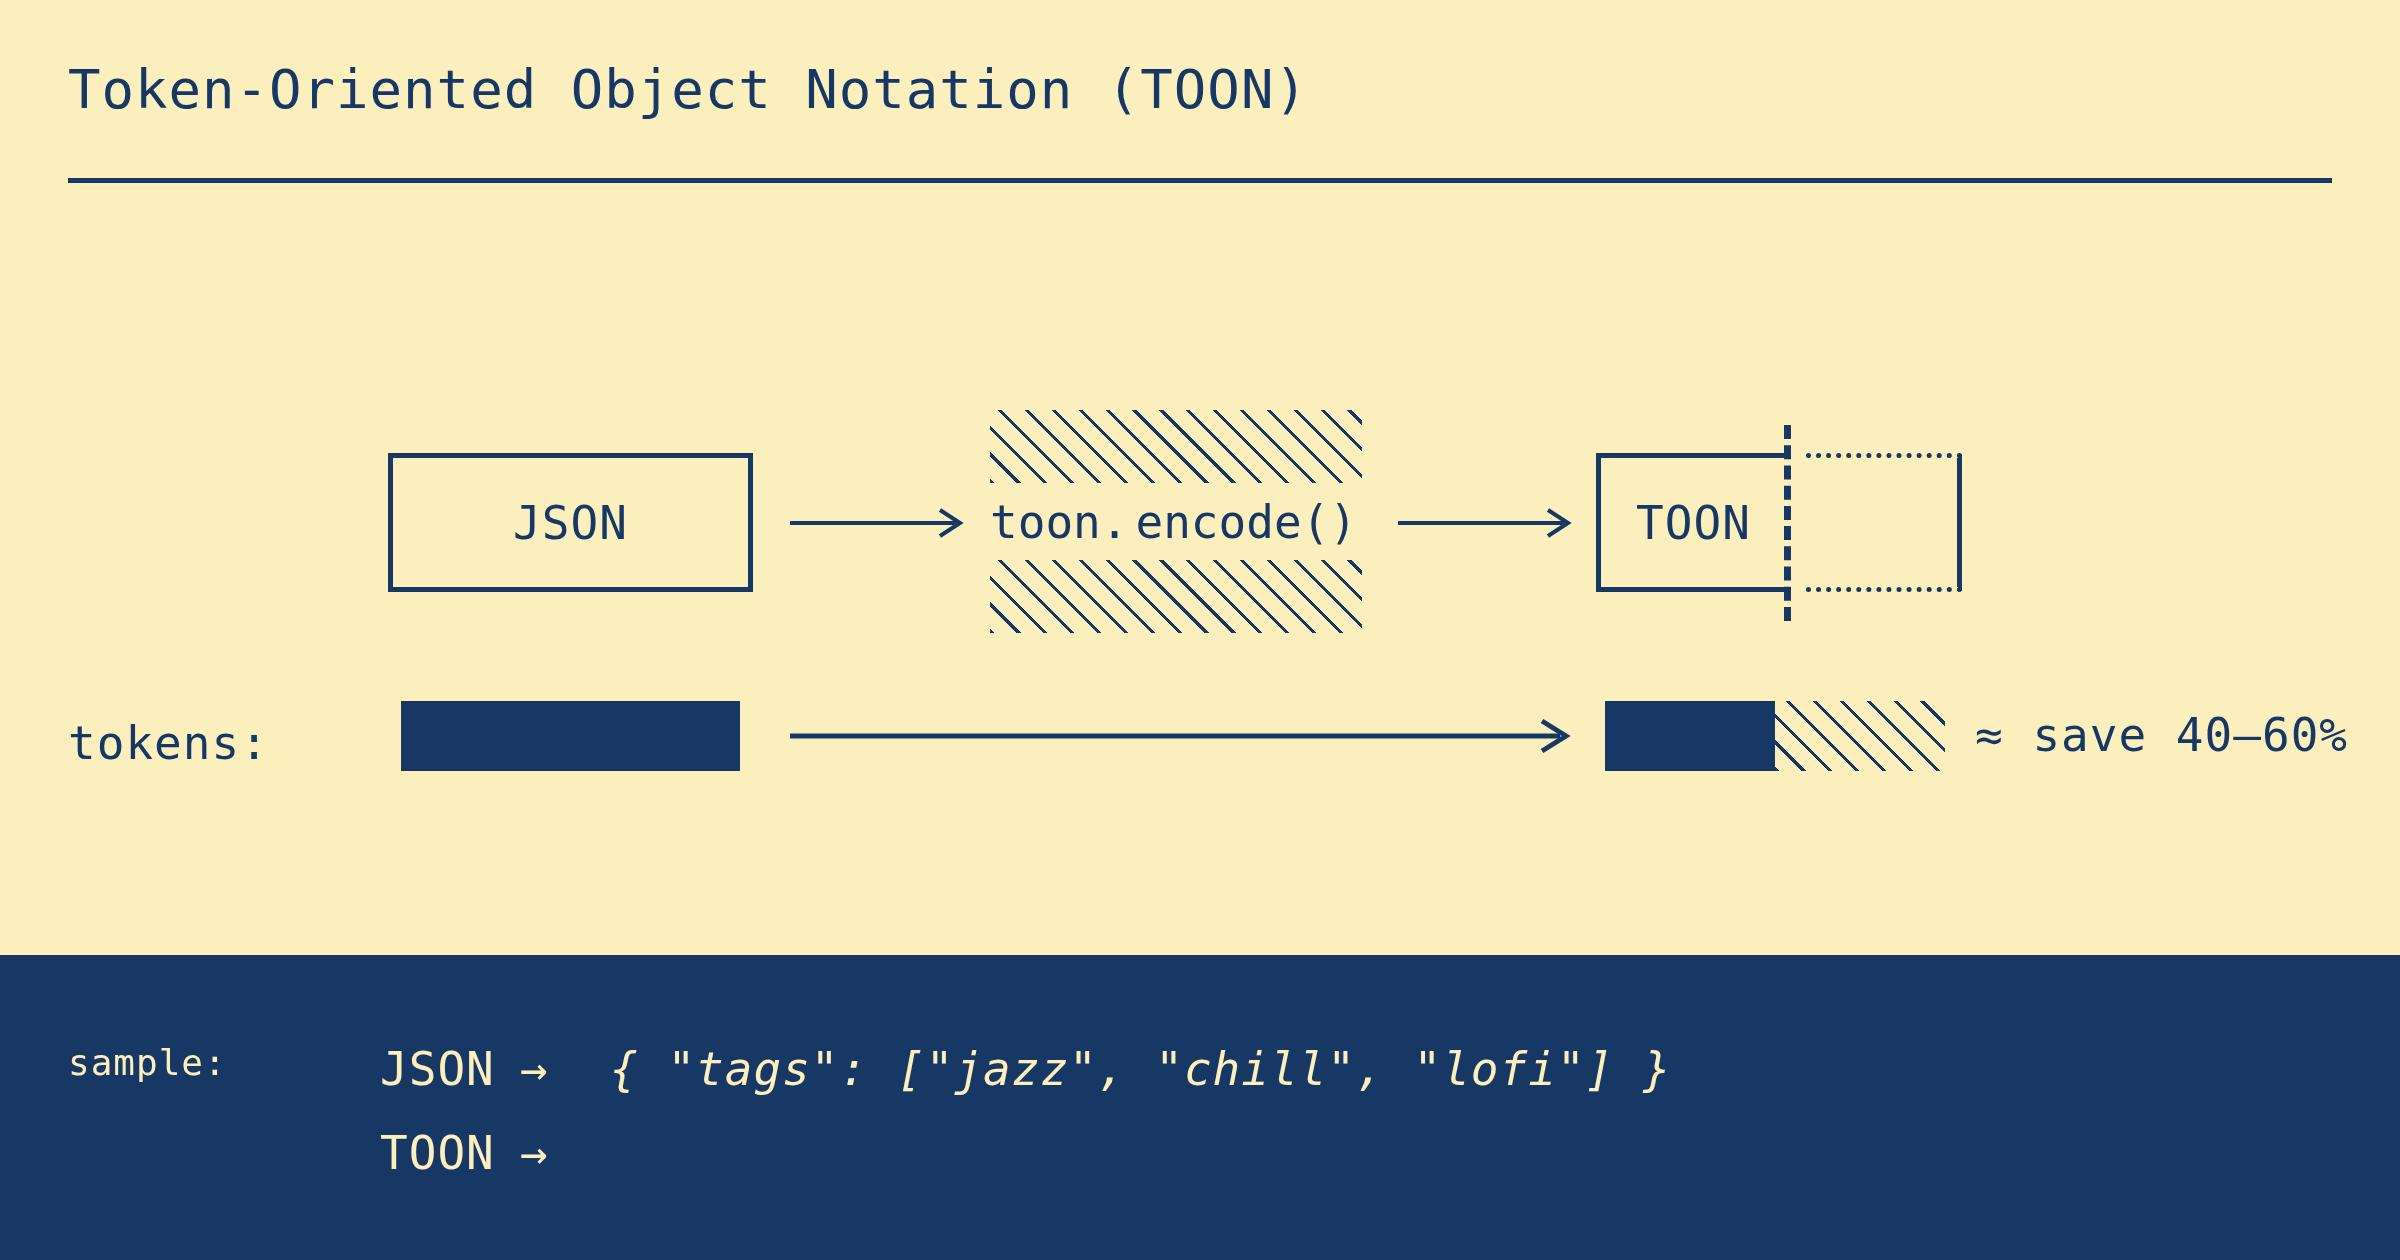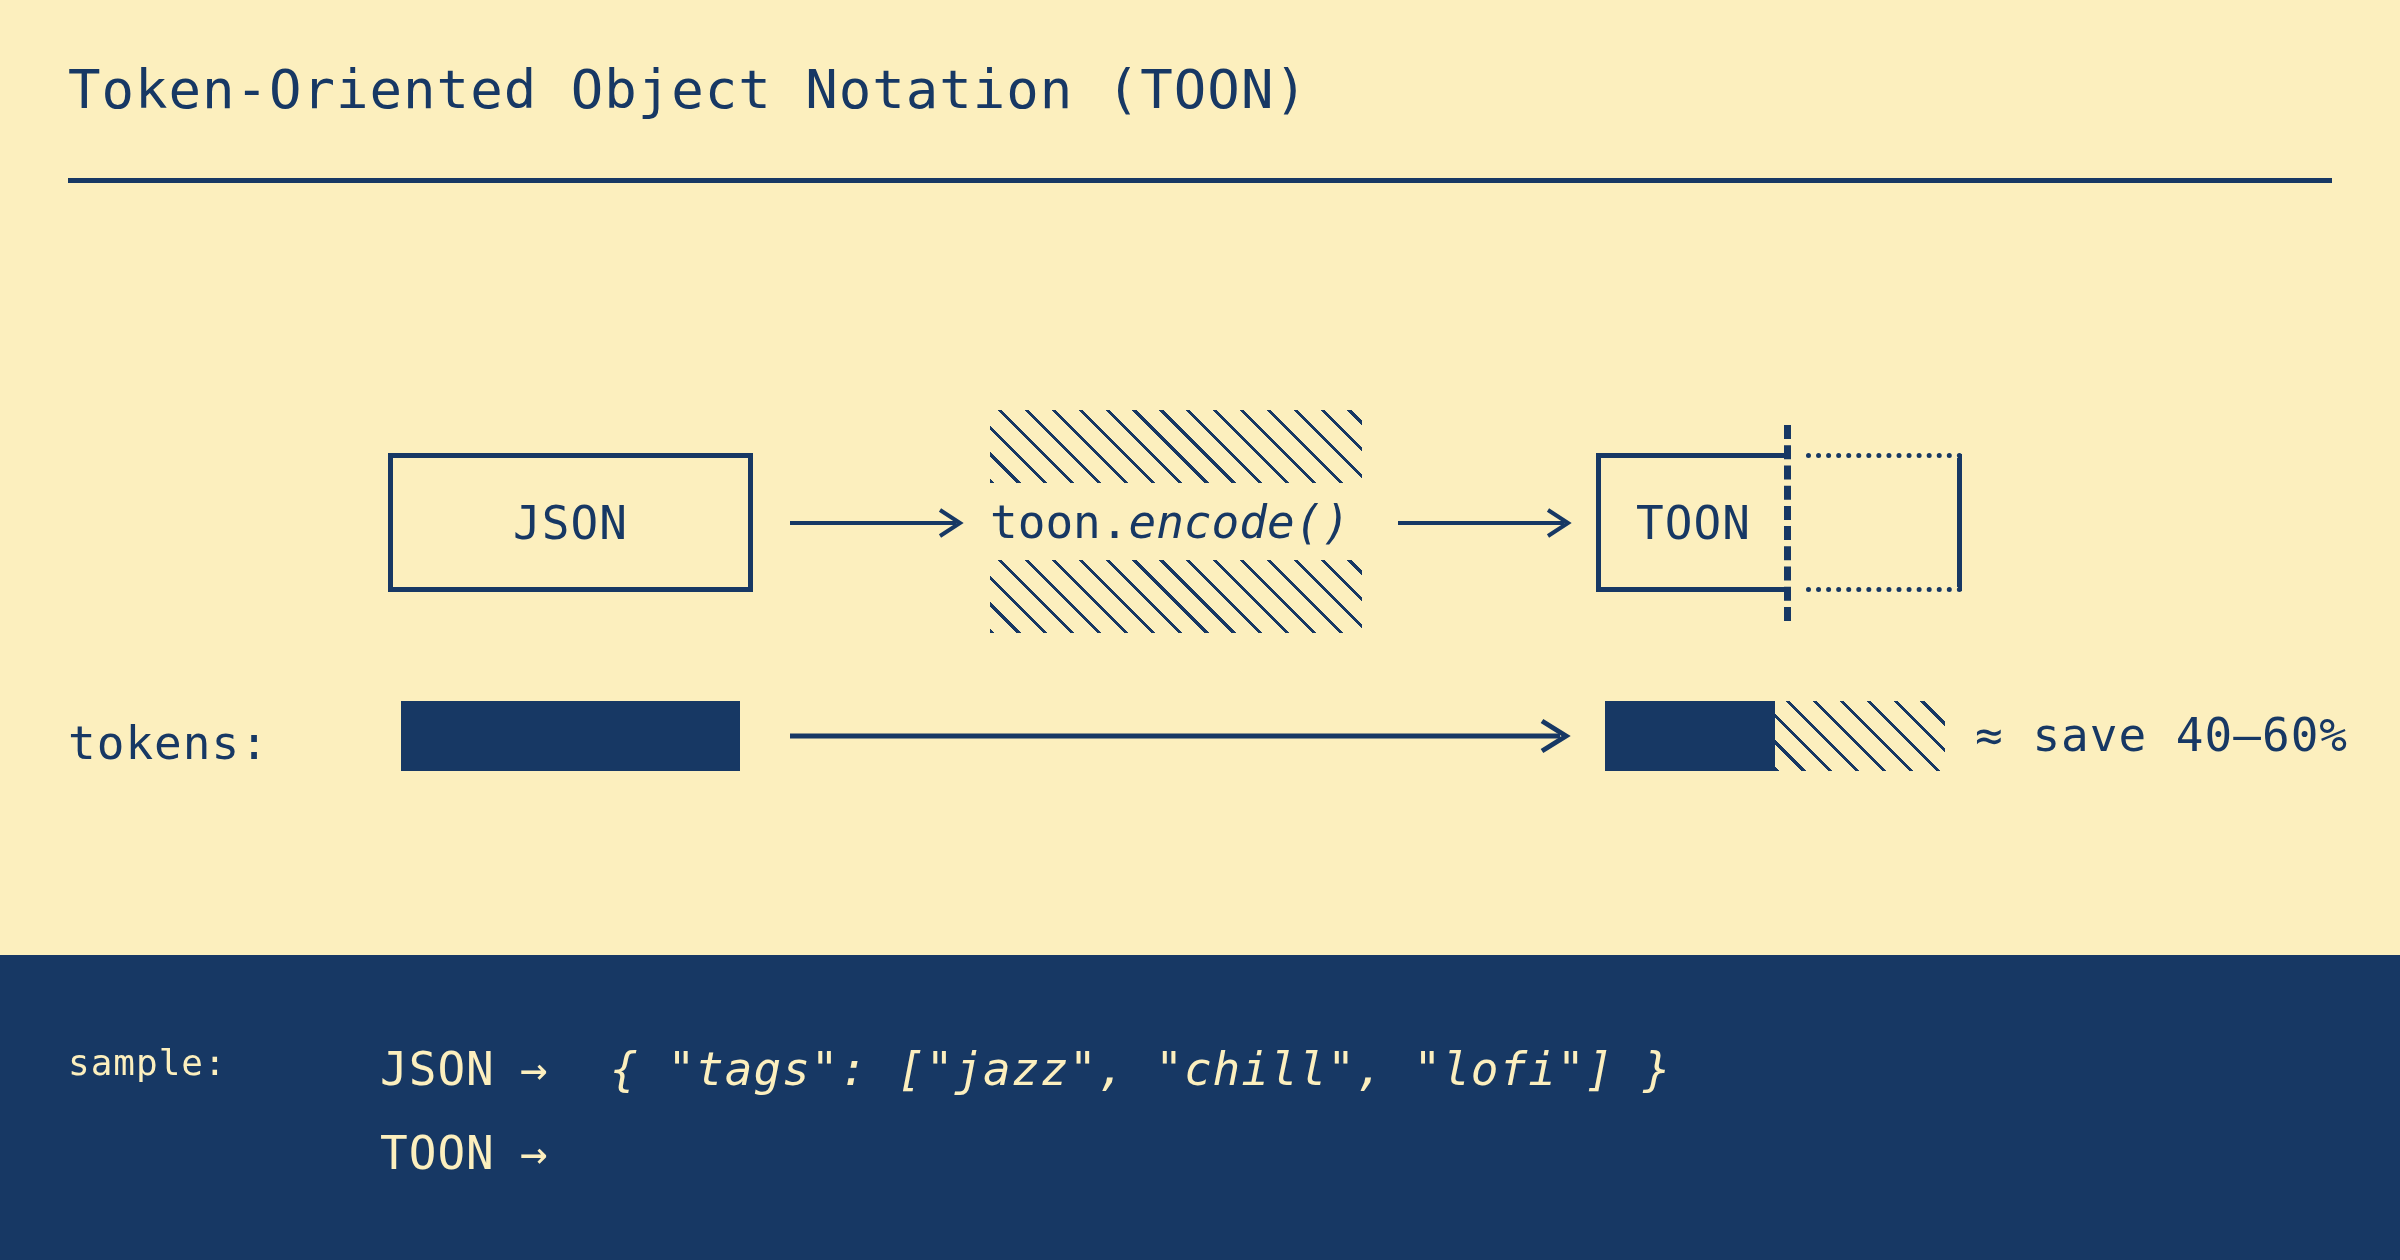--- a/index.html
+++ b/index.html
@@ -86,23 +86,24 @@
     position: absolute;
     left: 990px;
     top: 492px;
     width: 372px;
     height: 60px;
     font-size: 46px;
     color: #173864;
     display: flex;
     align-items: center;
     white-space: nowrap;
+    gap: 7px;
   }
   #encode-label .plain { font-style: normal; }
-  #encode-label .ital  { font-style: italic; }
+  #encode-label .ital  { }
 
   
   #toon-box {
     position: absolute;
     left: 1596px;
     top: 453px;
     width: 366px;
     height: 139px;
   }
   #toon-solid {

